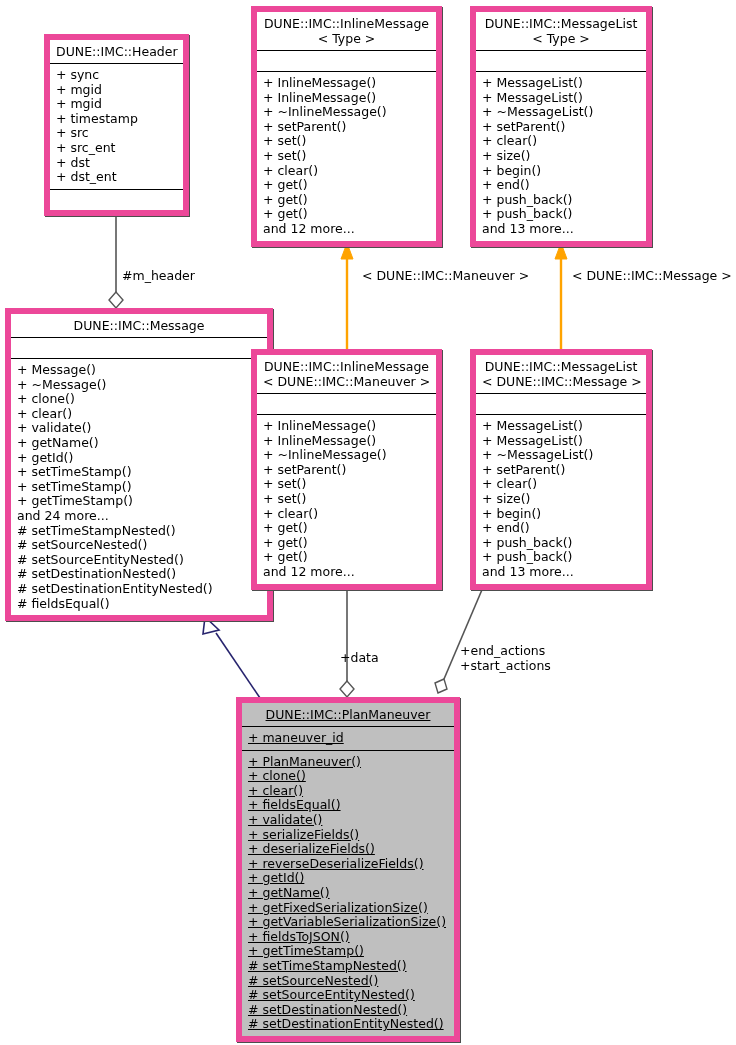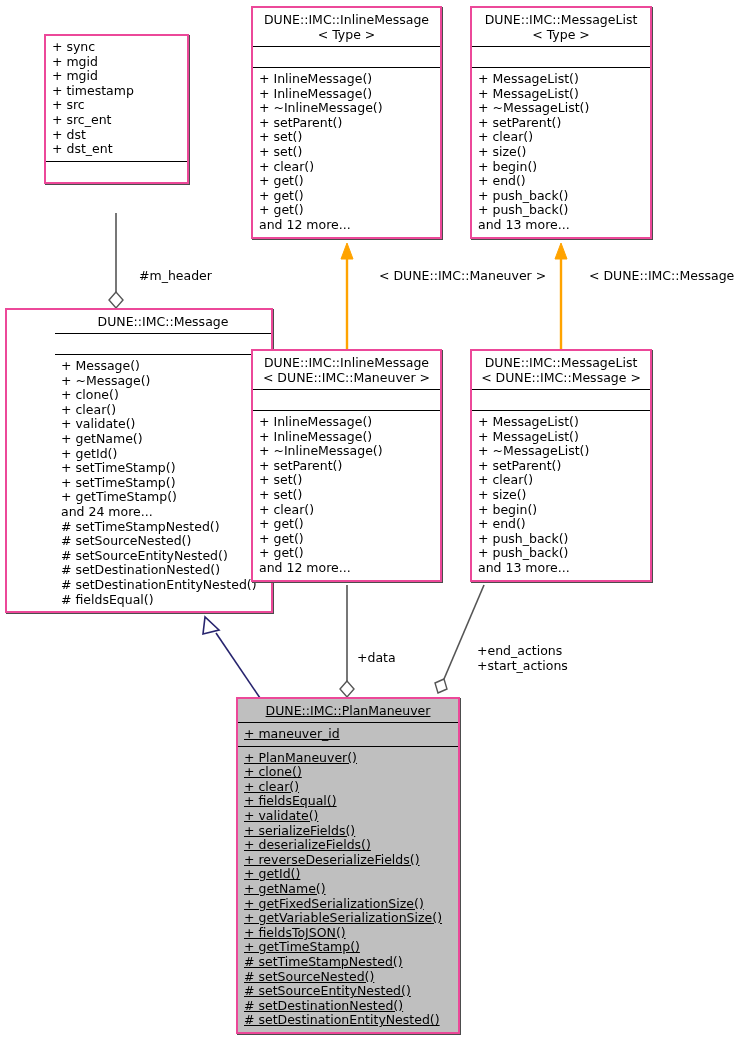--- a/index.html
+++ b/index.html
@@ -24,21 +24,21 @@
   svg.edges {
     position: absolute;
     left: 0; top: 0;
     width: 736px;
     height: 1045px;
     pointer-events: none;
   }
   .node {
     position: absolute;
     box-sizing: border-box;
-    border: 2px solid #ec4899;
+    border: 6px solid #ec4899;
     background: #ffffff;
     box-shadow: 1px 1px 0 0 #4d4d4d;
     z-index: 5;
   }
   .node.filled {
     background: #bfbfbf;
     text-decoration: underline;
   }
   .node-title {
     text-align: center;
@@ -71,21 +71,21 @@
     display: block;
   }
   .edge-label {
     position: absolute;
     font-size: 12.5px;
     line-height: 15px;
     color: #000000;
     white-space: nowrap;
     z-index: 6;
   }
-  .edge-label .lline { display: block; margin-left: 17px; }
+  .edge-label .lline { display: block; }
 </style>
 </head>
 <body>
 
 <div id="diagram">
 
   <svg class="edges" viewBox="0 0 736 1045" width="736" height="1045">
 
     <g>
       <line x1="116" y1="213" x2="116" y2="292" stroke="#555555" stroke-width="1.6"></line>
@@ -112,20 +112,23 @@
       <polygon points="347,681 340,689 347,697 354,689" fill="#ffffff" stroke="#555555" stroke-width="1.4"></polygon>
     </g>
 
     <g>
       <line x1="484" y1="585" x2="444" y2="679" stroke="#555555" stroke-width="1.6"></line>
       <polygon points="444,679 435,683 438,693 447,689" fill="#ffffff" stroke="#555555" stroke-width="1.4"></polygon>
     </g>
   </svg>
 
   <div class="node" style="left:44px; top:34px; width:145px;">
+    <div class="node-title">
+      <span class="tline">DUNE::IMC::Header</span>
+    </div>
     <div class="compartment">
       <span class="member">+ sync</span>
       <span class="member">+ mgid</span>
       <span class="member">+ mgid</span>
       <span class="member">+ timestamp</span>
       <span class="member">+ src</span>
       <span class="member">+ src_ent</span>
       <span class="member">+ dst</span>
       <span class="member">+ dst_ent</span>
     </div>
@@ -167,21 +170,21 @@
       <span class="member">+ clear()</span>
       <span class="member">+ size()</span>
       <span class="member">+ begin()</span>
       <span class="member">+ end()</span>
       <span class="member">+ push_back()</span>
       <span class="member">+ push_back()</span>
       <span class="member">and 13 more...</span>
     </div>
   </div>
 
-  <div class="node" style="left:5px; top:308px; width:268px;padding-left:48px;">
+  <div class="node" style="left:5px; top:308px; width:268px;">
     <div class="node-title">
       <span class="tline">DUNE::IMC::Message</span>
     </div>
     <div class="compartment empty"></div>
     <div class="compartment">
       <span class="member">+ Message()</span>
       <span class="member">+ ~Message()</span>
       <span class="member">+ clone()</span>
       <span class="member">+ clear()</span>
       <span class="member">+ validate()</span>

